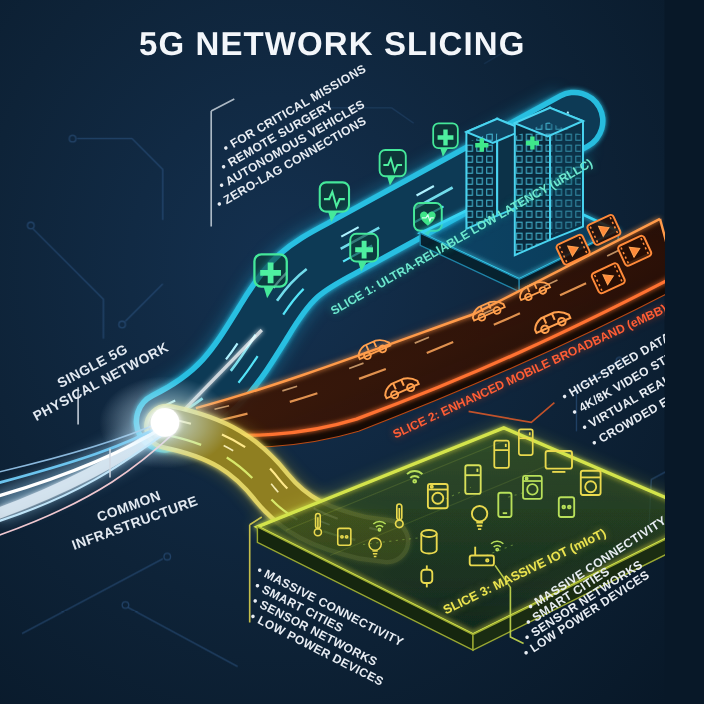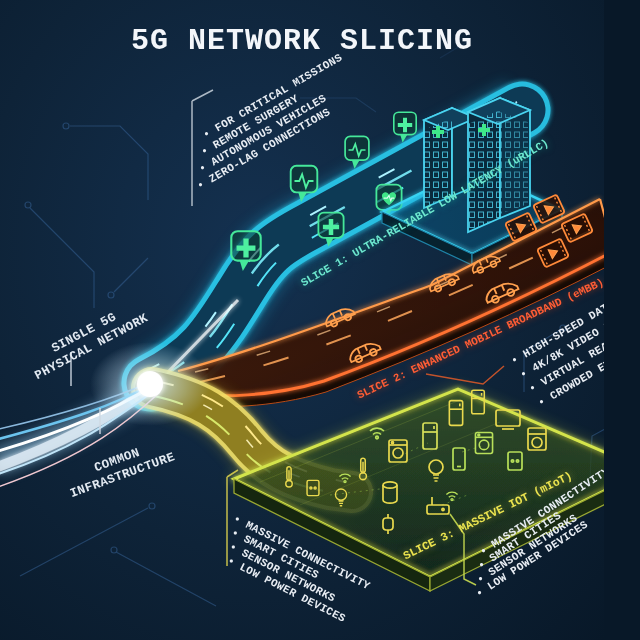--- a/index.html
+++ b/index.html
@@ -1,18 +1,18 @@
 <!DOCTYPE html>
 <html><head>
 <meta charset="utf-8">
 <style>
   html,body{margin:0;padding:0;background:#081828;}
   .stage{position:relative;width:604px;height:640px;overflow:hidden;
     background:radial-gradient(ellipse at 42% 38%, #143150 0%, #0e2338 55%, #081828 100%);
-    font-family:Liberation Mono, monospace;}
+    font-family:Liberation Sans, sans-serif;}
   svg.art{position:absolute;left:0;top:0;}
   .title{position:absolute;top:24px;left:0;width:100%;text-align:center;margin:0;
     font-size:30px;font-weight:bold;letter-spacing:1px;color:#f3f6fa;}
   .net-label{position:absolute;text-align:center;color:#e2e9f1;font-weight:bold;
     font-size:12.5px;letter-spacing:.4px;line-height:1.3;}
   .net-label span{display:block;}
   .lbl-physical{left:6px;top:324px;width:164px;transform:rotate(-28deg);}
   .lbl-common{left:40px;top:452px;width:160px;transform:rotate(-20deg);}
   .slice-label{position:absolute;white-space:nowrap;font-weight:bold;transform-origin:0 50%;}
   .slice1{left:302px;top:278px;font-size:11px;transform:rotate(-30deg);color:#6ee9cf;text-shadow:0 0 7px rgba(40,220,190,.5);}

